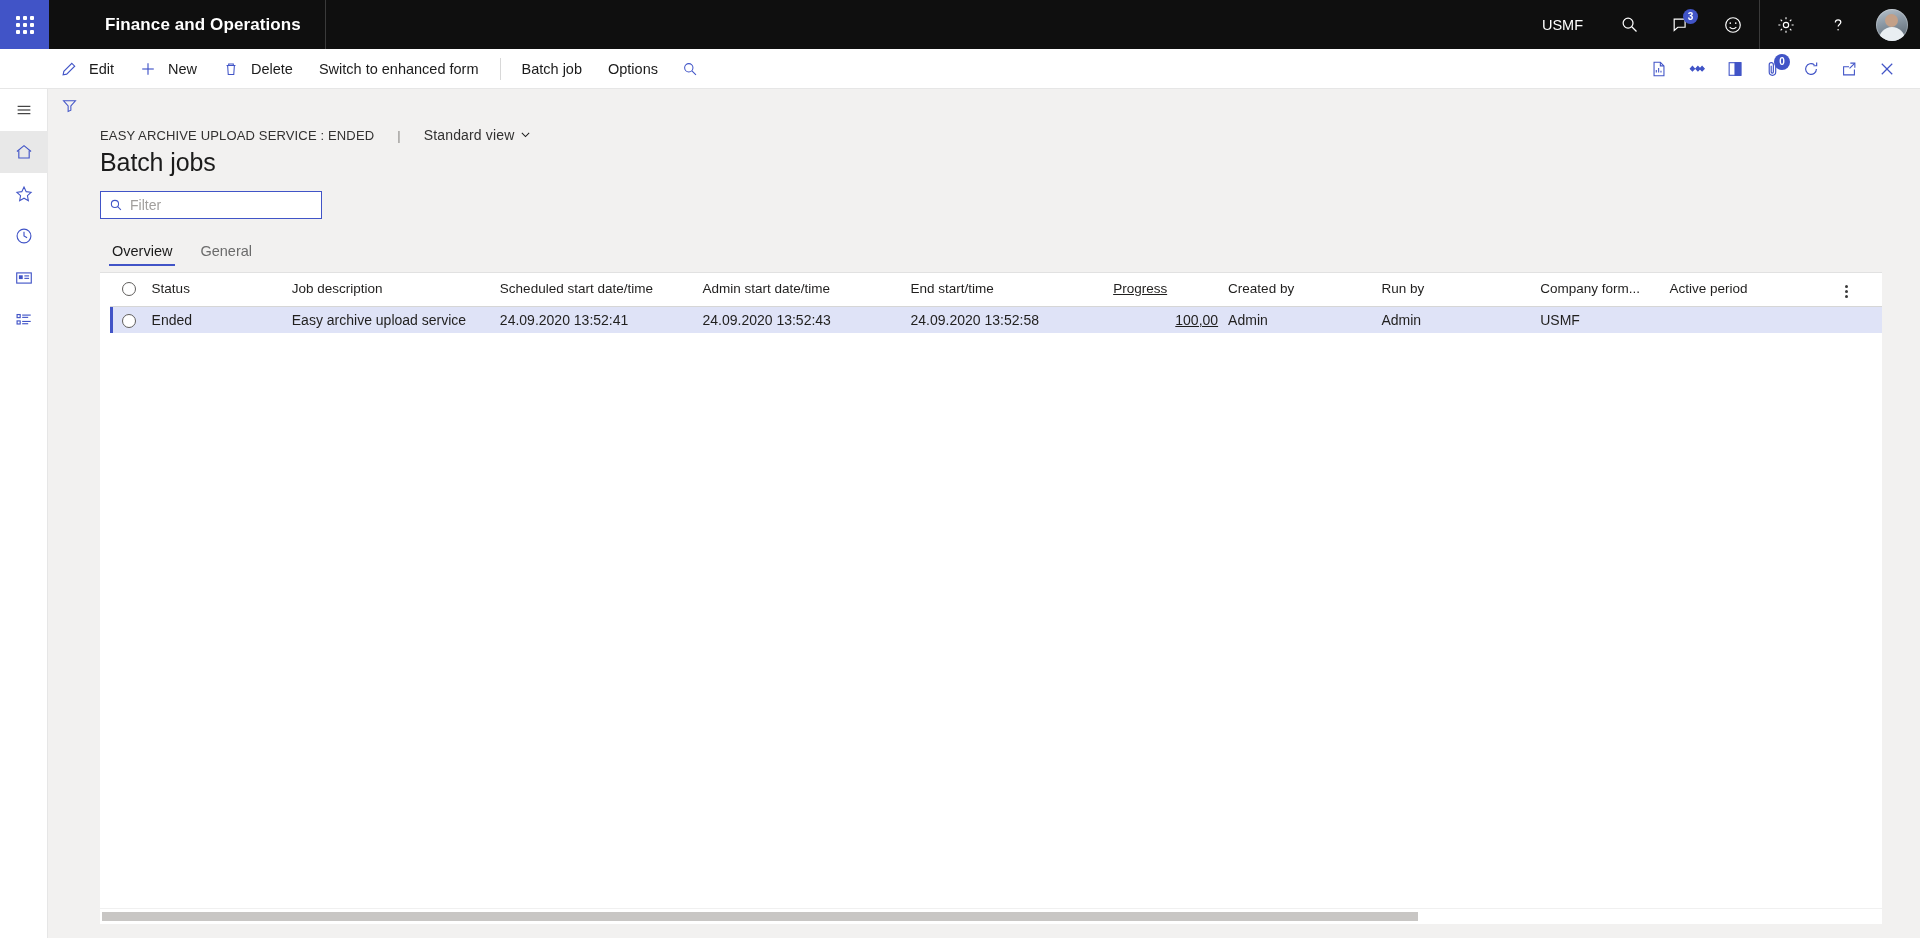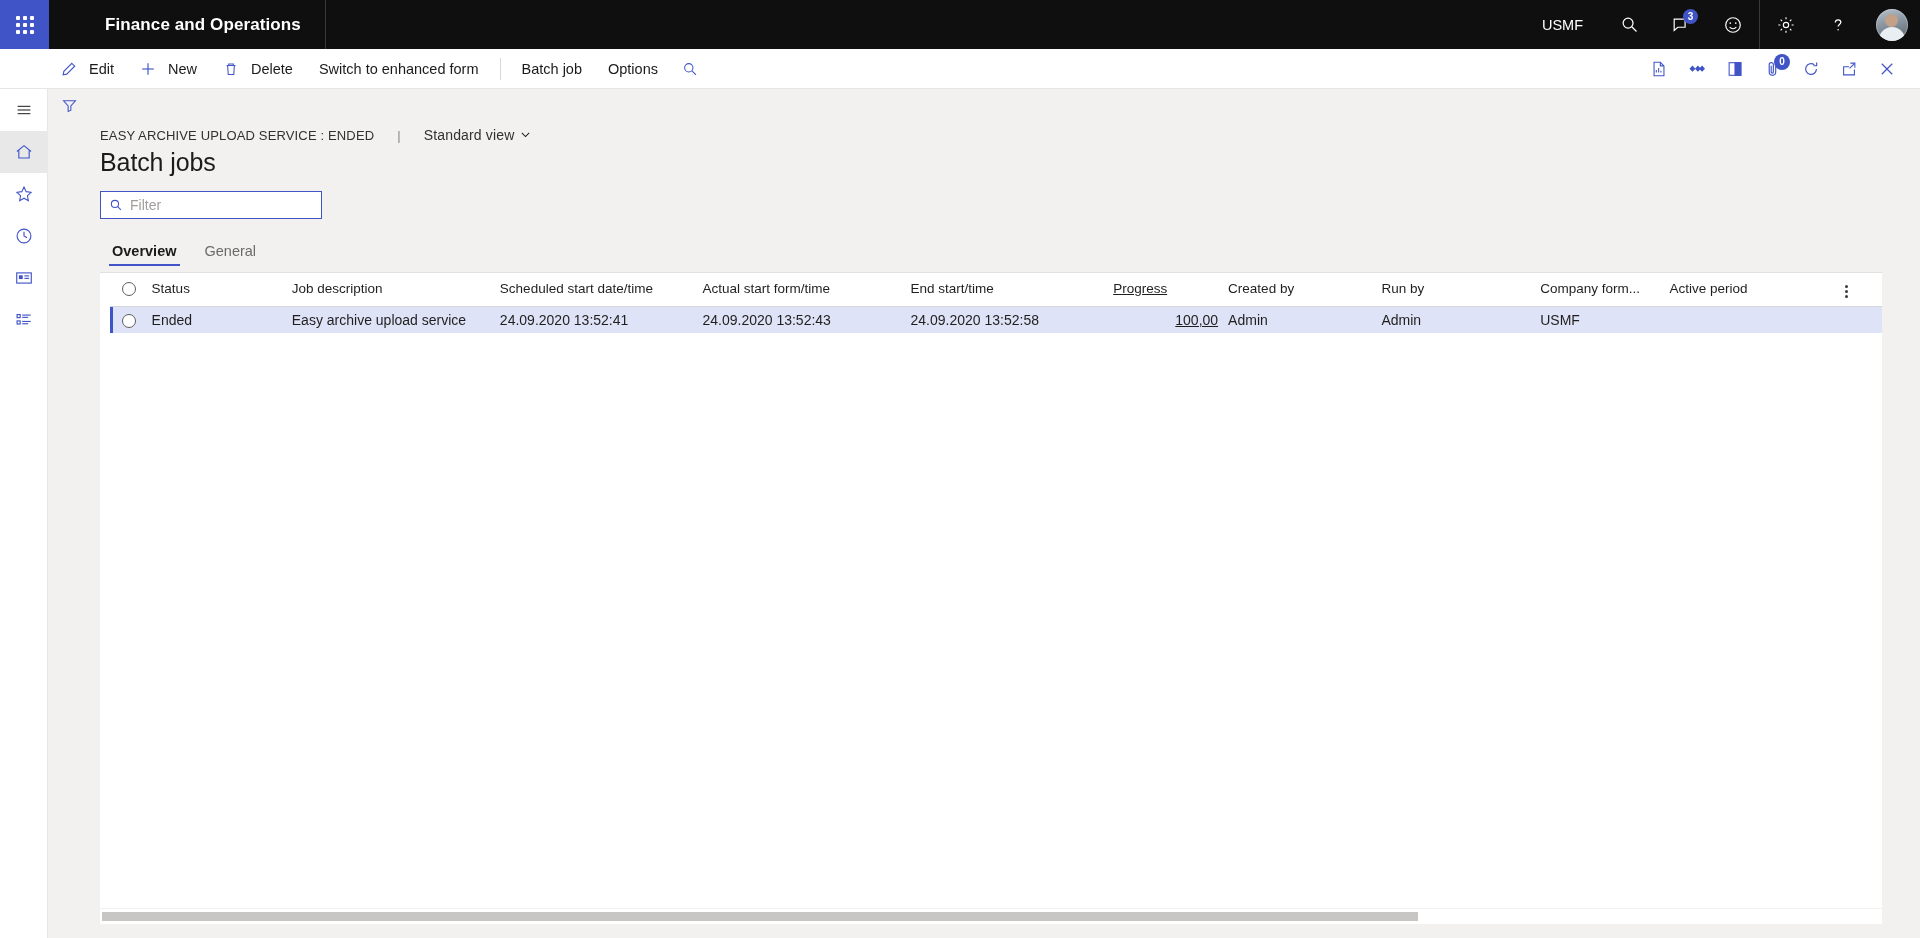--- a/index.html
+++ b/index.html
@@ -244,21 +244,21 @@
     margin-top: 20px;
     flex: none;
   }
   .tab {
     font-size: 14.5px;
     color: #6b6b6b;
     padding: 4px 12px 7px 12px;
     cursor: pointer;
     position: relative;
   }
-  .tab.active { color: #1b1b1b; font-weight: bold; }
+  .tab.active { color: #1b1b1b; font-weight: normal; }
   .tab.active::after {
     content: "";
     position: absolute;
     left: 9px; right: 9px; bottom: 0;
     height: 2px;
     background: #4154c7;
   }
 
   
   .grid-outer {
@@ -631,21 +631,21 @@
               <col style="width:34px">
             </colgroup>
             <thead>
               <tr>
                 <th class="col-sel">
                   <span class="radio"></span>
                 </th>
                 <th>Status</th>
                 <th>Job description</th>
                 <th>Scheduled start date/time</th>
-                <th>Actual start form/time</th>
+                <th>Admin start date/time</th>
                 <th>End start/time</th>
                 <th class="num">Progress</th>
                 <th>Created by</th>
                 <th>Run by</th>
                 <th>Company form...</th>
                 <th>Active period</th>
                 <th class="th-kebab">
                   <span class="kebab"></span>
                 </th>
               </tr>

